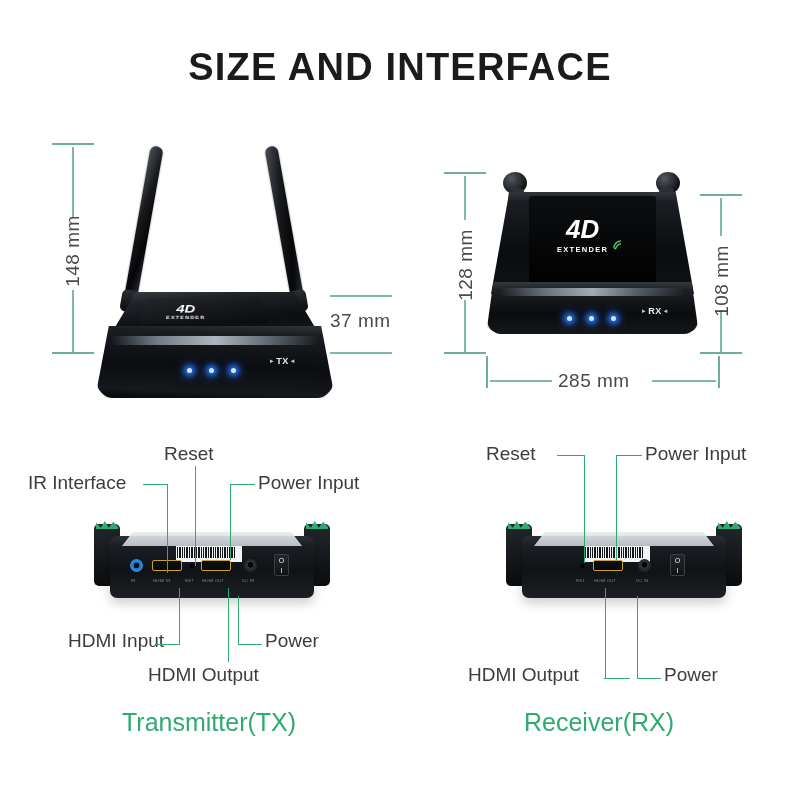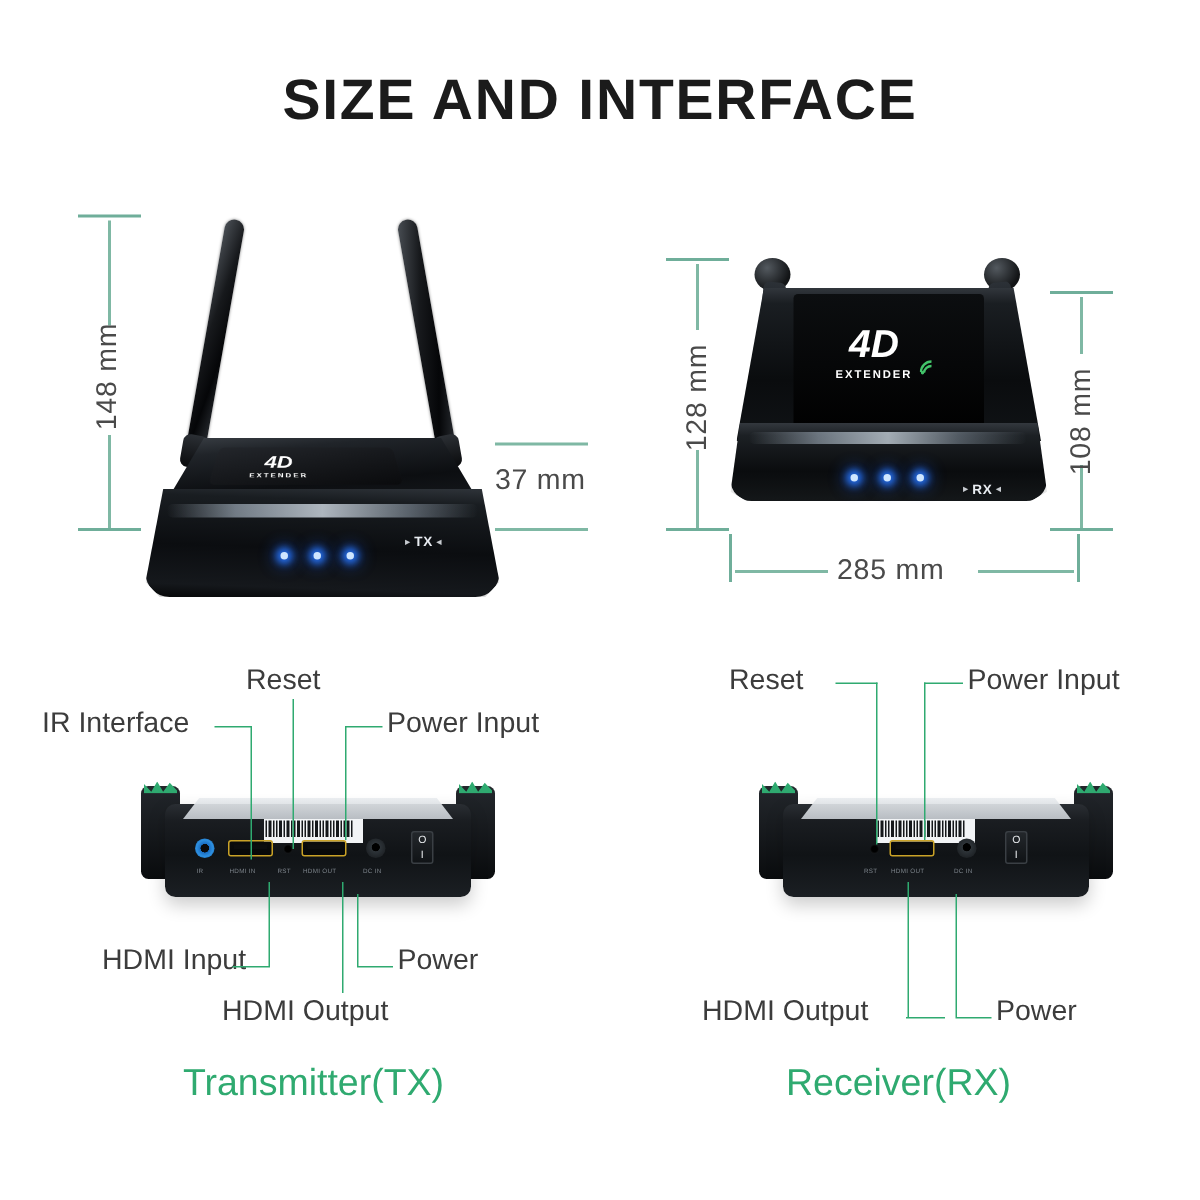--- a/index.html
+++ b/index.html
@@ -135,21 +135,21 @@
     border-radius:6px 6px 14px 14px;
     clip-path:polygon(3% 0,97% 0,100% 88%,95% 100%,5% 100%,0 88%);
     box-shadow:0 6px 14px rgba(0,0,0,.2);
   }
   .rx-gloss{
     position:absolute;left:14px;top:118px;width:186px;height:8px;
     background:linear-gradient(90deg,rgba(255,255,255,0),rgba(185,200,215,.5) 25%,rgba(220,232,242,.7) 50%,rgba(165,180,195,.4) 75%,rgba(255,255,255,0));
     border-radius:4px;filter:blur(.4px);
   }
   #rx-leds{left:82px;top:146px;}
-  #rx-badge{left:157px;top:136px;margin-top:15px;}
+  #rx-badge{left:157px;top:136px;}
   #rx-logo{left:72px;top:46px;}
   #rx-logo .logo-mark{font-size:26px;}
   #rx-logo .logo-word{font-size:7.5px;margin-top:4px;}
 
   
   .rear{position:absolute;width:248px;height:90px;}
   #tx-rear{left:88px;top:520px;}
   #rx-rear{left:500px;top:520px;}
   .rear-ant{
     position:absolute;width:26px;height:62px;top:4px;

